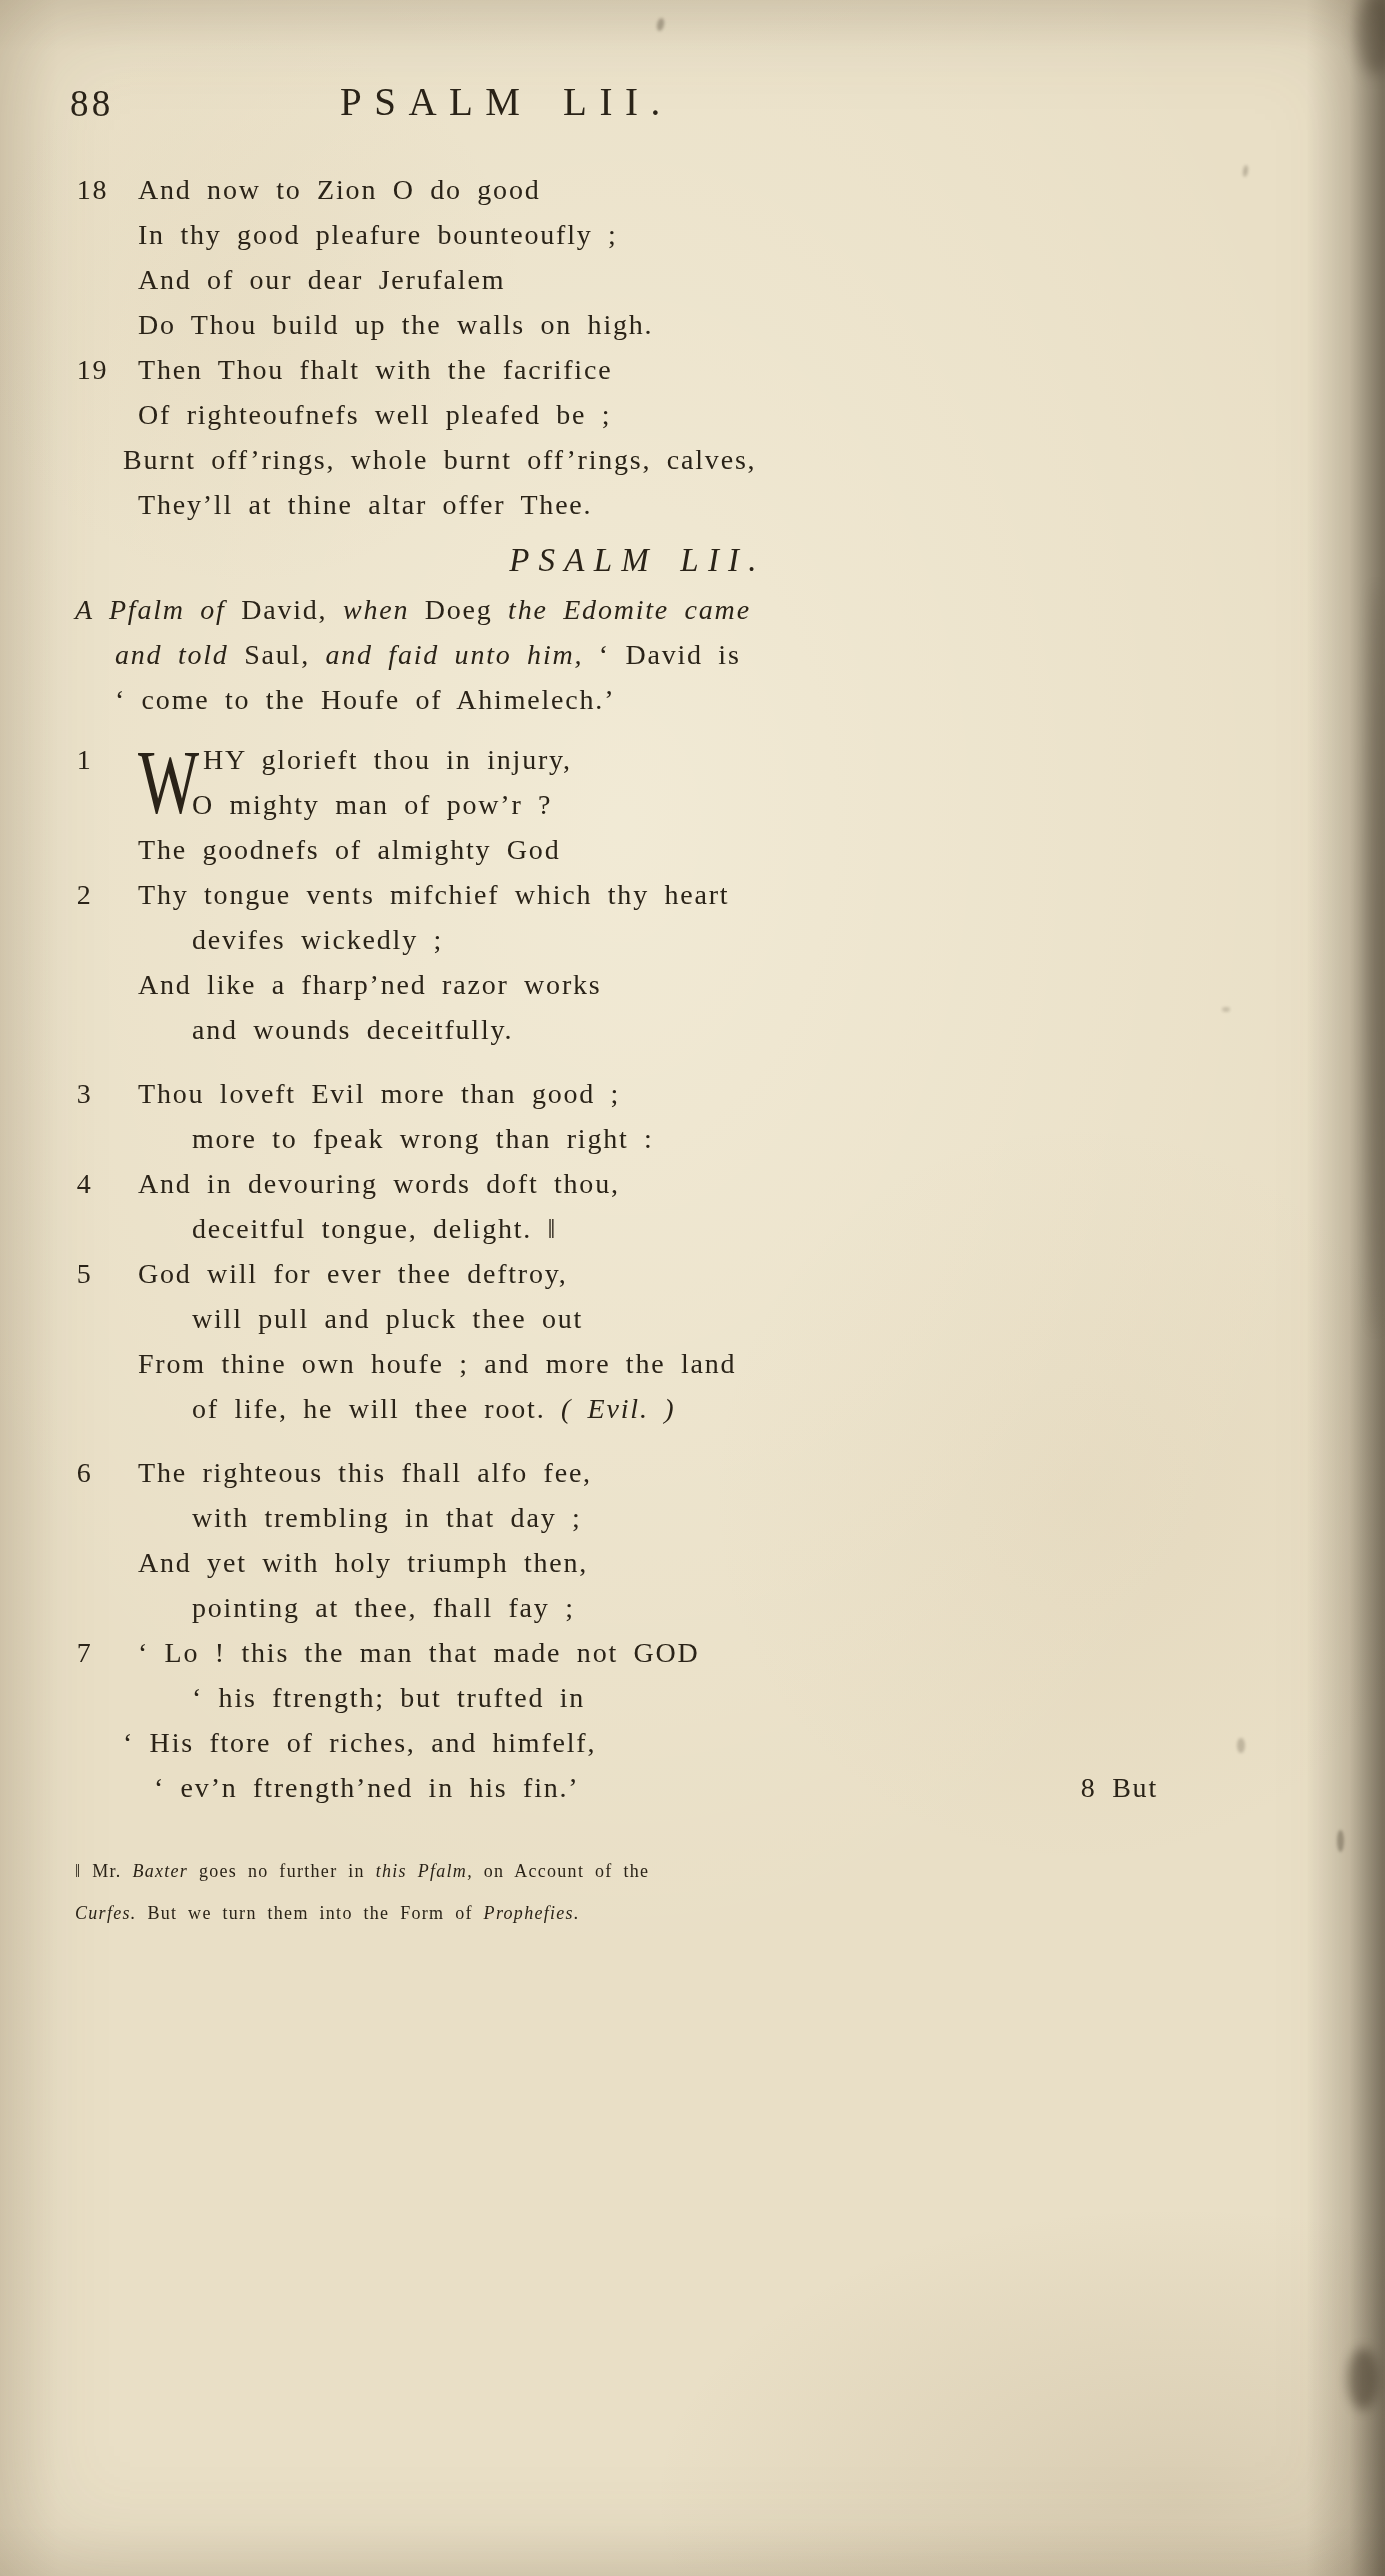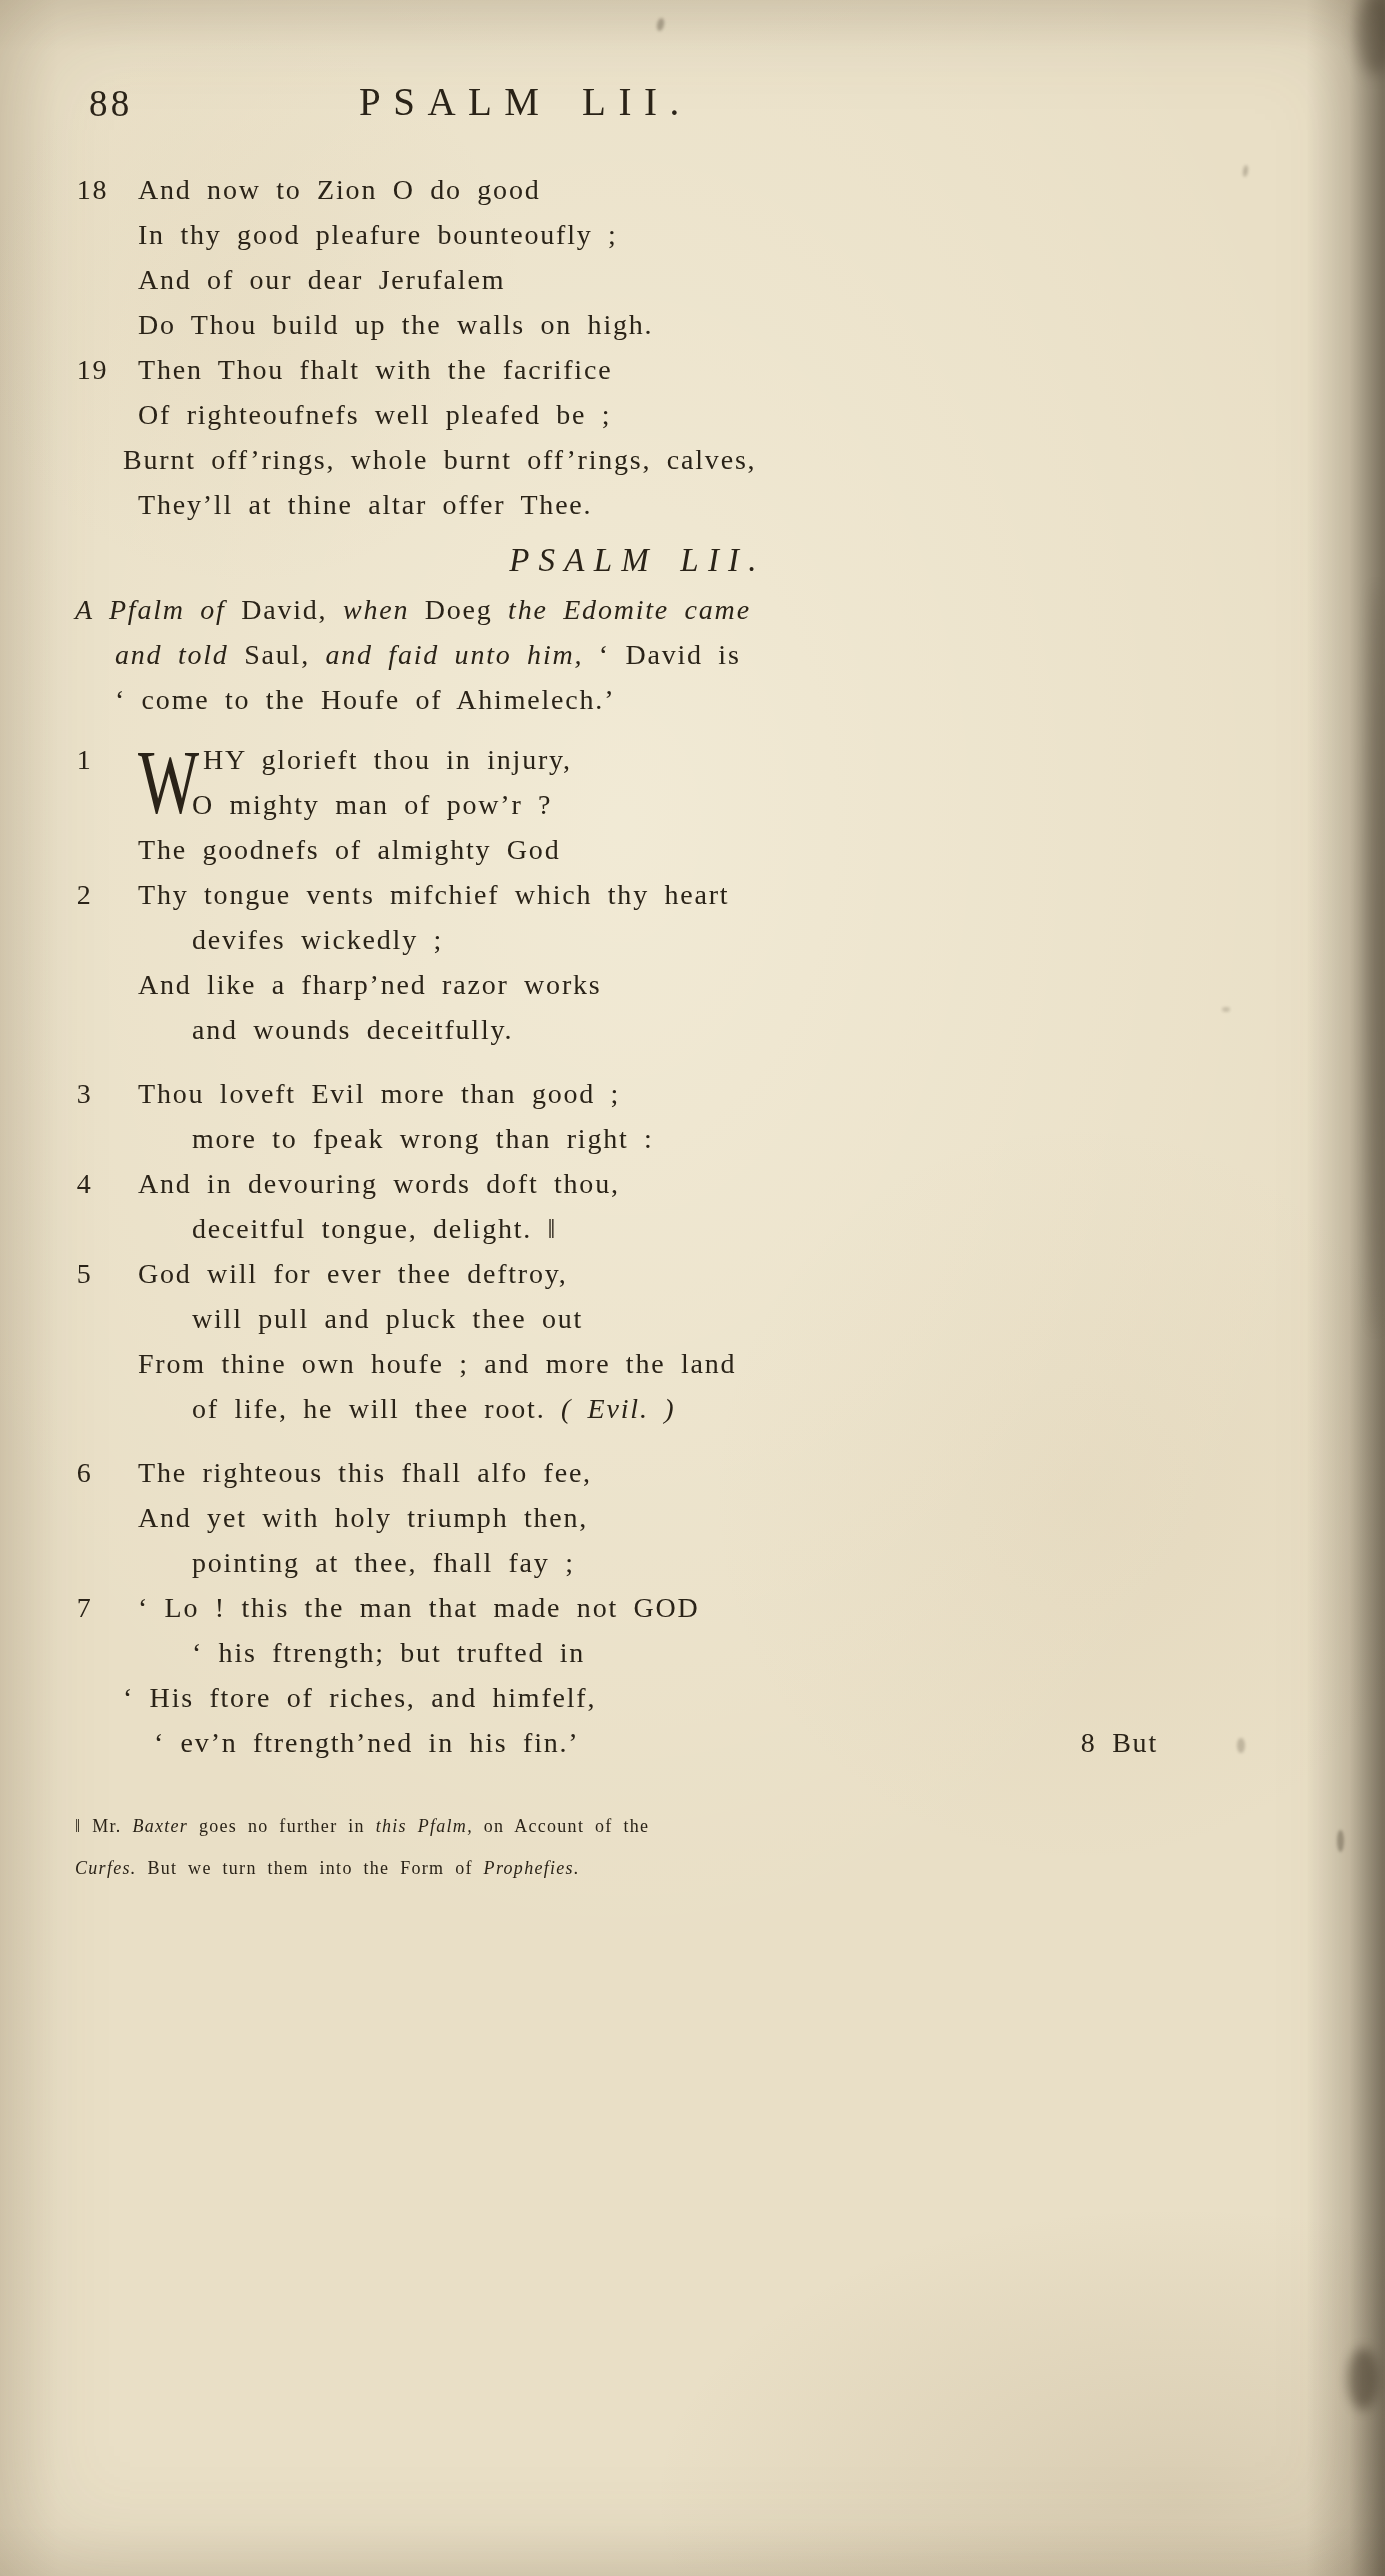--- a/index.html
+++ b/index.html
@@ -17,21 +17,21 @@
       linear-gradient(to right, rgba(115,92,60,.10), rgba(0,0,0,0) 58px),
       linear-gradient(to bottom, rgba(120,100,70,.10), rgba(0,0,0,0) 50px),
       linear-gradient(to top, rgba(120,100,70,.08), rgba(0,0,0,0) 50px);
     box-shadow: inset 0 0 108px rgba(92,72,46,.22);
     font-family:"Liberation Serif","DejaVu Serif",serif;
     color:var(--ink,#2a2318);
     overflow:hidden;
   }
   .content { position:absolute; left:75px; top:79px; width:1125px; }
 
-  .header { position:relative; height:88px;margin-left:19px; }
+  .header { position:relative; height:88px; }
   .page-number { position:absolute; left:-5px; top:3.3px; font-size:37px; letter-spacing:3.3px; }
   .header-title { position:absolute; left:265px; top:0; font-size:39px; letter-spacing:12.5px; word-spacing:8.3px; }
 
   .line {
     position:relative; height:45px; line-height:45px;
     font-size:28px; letter-spacing:1.8px; word-spacing:6.7px;
     white-space:nowrap;
   }
   .num { position:absolute; left:1.7px; top:0; width:52px; }
   .ind-a { padding-left:63px; }
@@ -120,20 +120,21 @@
         <div class="line ind-a"><span class="num">3</span><span class="">Thou loveft Evil more than good ;</span></div>
         <div class="line ind-b"><span class="">more to fpeak wrong than right :</span></div>
         <div class="line ind-a"><span class="num">4</span><span class="">And in devouring words doft thou,</span></div>
         <div class="line ind-b"><span class="">deceitful tongue, delight. ‖</span></div>
         <div class="line ind-a"><span class="num">5</span><span class="">God will for ever thee deftroy,</span></div>
         <div class="line ind-b"><span class="">will pull and pluck thee out</span></div>
         <div class="line ind-a"><span class="">From thine own houfe ; and more the land</span></div>
         <div class="line ind-b"><span class="">of life, he will thee root. </span><span class="i">( Evil. )</span></div>
         <div class="gap-md"></div>
         <div class="line ind-a"><span class="num">6</span><span class="">The righteous this fhall alfo fee,</span></div>
+        <div class="line ind-b"><span class="">with trembling in that day ;</span></div>
         <div class="line ind-a"><span class="">And yet with holy triumph then,</span></div>
         <div class="line ind-b"><span class="">pointing at thee, fhall fay ;</span></div>
         <div class="line ind-a"><span class="num">7</span><span class="">‘ Lo ! this the man that made not GOD</span></div>
         <div class="line ind-b"><span class="">‘ his ftrength; but trufted in</span></div>
         <div class="line ind-c"><span class="">‘ His ftore of riches, and himfelf,</span></div>
         <div class="line ind-d"><span class="">‘ ev’n ftrength’ned in his fin.’</span><span class="tail">8 But</span></div>
       </div>
 
     <div class="footnote">
         <div class="fn-line ind-e"><span class="">‖ Mr. </span><span class="i">Baxter</span><span class=""> goes no further in </span><span class="i">this Pfalm,</span><span class=""> on Account of the</span></div>

